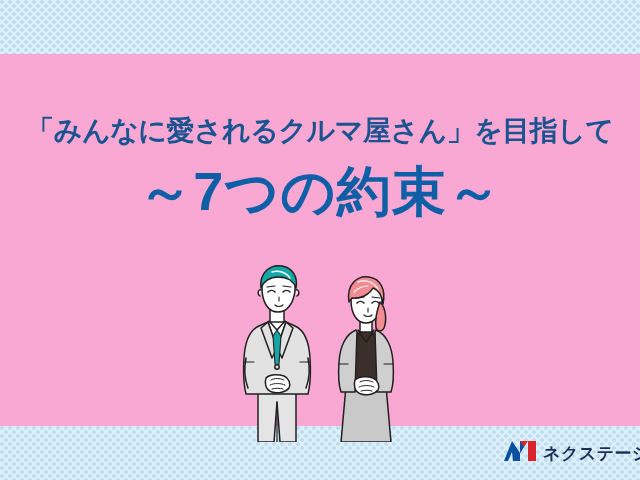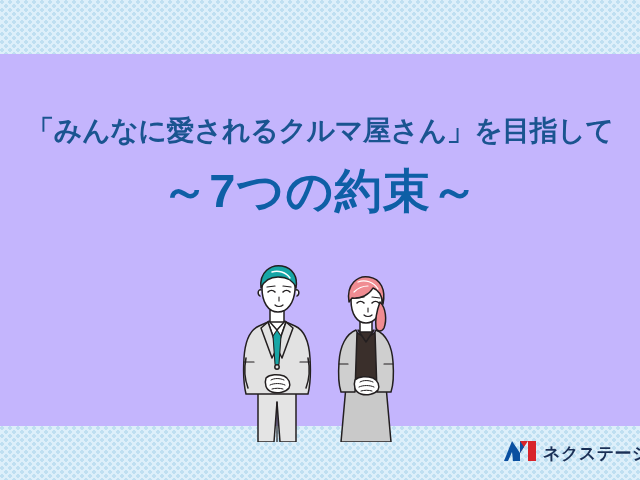--- a/index.html
+++ b/index.html
@@ -9,21 +9,21 @@
   }
   body {
     font-family: "Liberation Sans", "DejaVu Sans", sans-serif;
   }
 
   #banner {
     position: relative;
     width: 640px;
     height: 480px;
     overflow: hidden;
-    background: #c4b5fd;
+    background: #f9a8d4;
   }
 
   
   .dot-band {
     position: absolute;
     left: 0;
     width: 640px;
     background-color: #ddeffa;
     background-image:
       radial-gradient(circle at 2px 2px, #bfdff1 1.6px, rgba(191,223,241,0) 1.9px),
@@ -51,21 +51,21 @@
   #headline-1 {
     font-size: 28px;
     line-height: 38px;
     font-weight: 700;
     color: #1a5490;
     letter-spacing: -0.5px;
     white-space: nowrap;
   }
   #headline-2 {
     margin-top: 12px;
-    font-size: 47px;
+    font-size: 54px;
     line-height: 58px;
     font-weight: 700;
     color: #0e5fa6;
     letter-spacing: 1px;
     white-space: nowrap;
   }
 
   
   #illustration {
     position: absolute;

